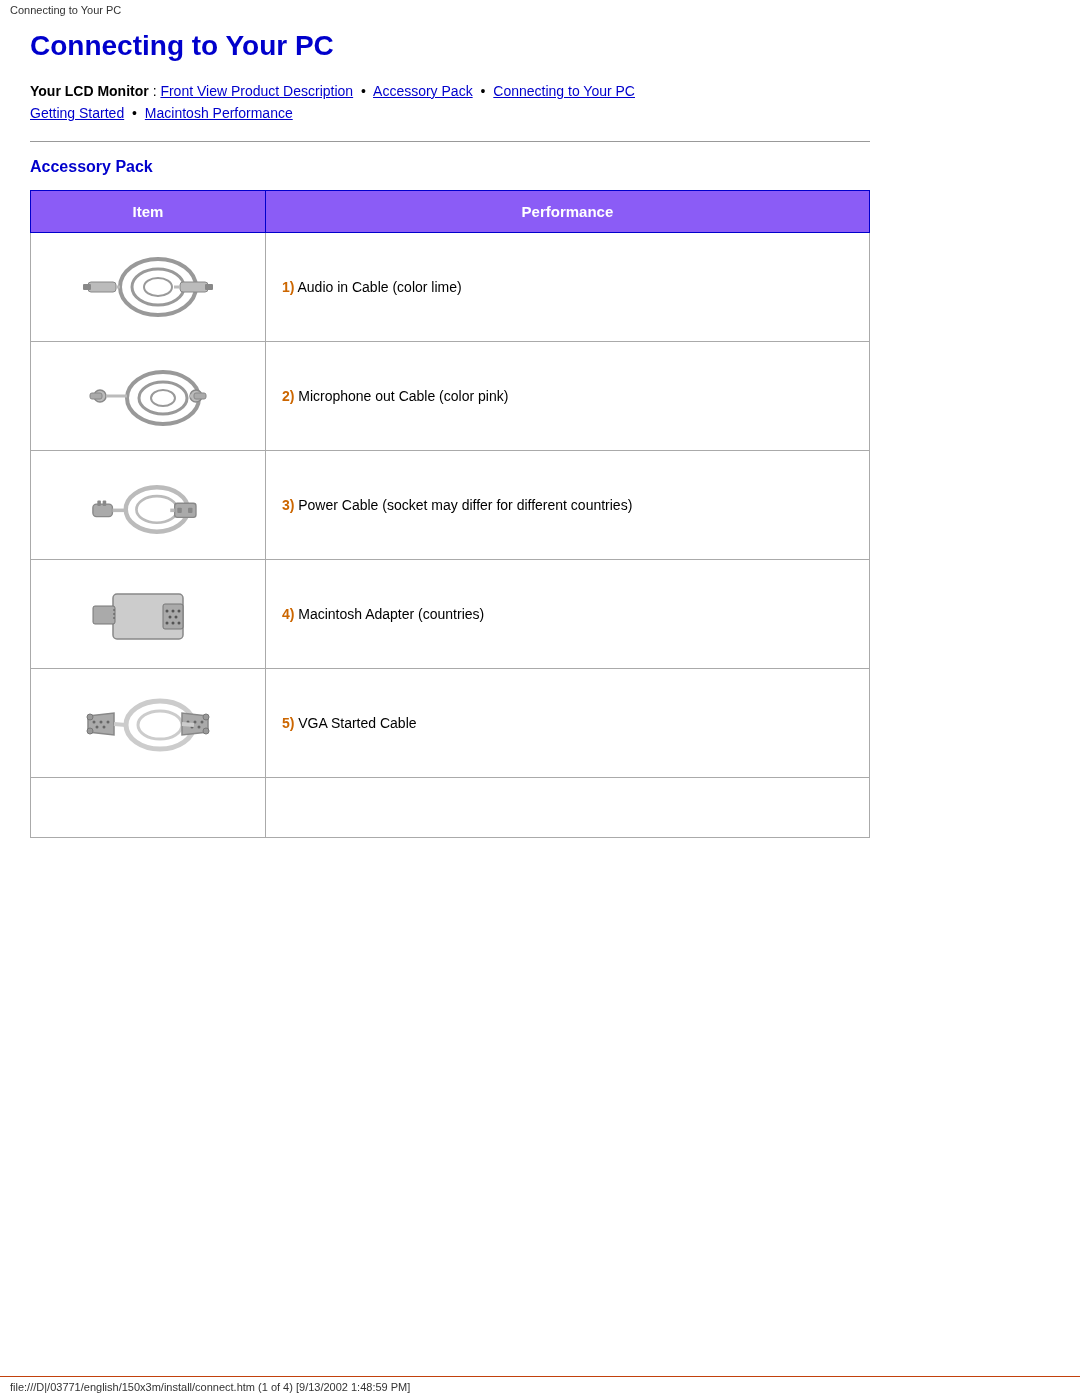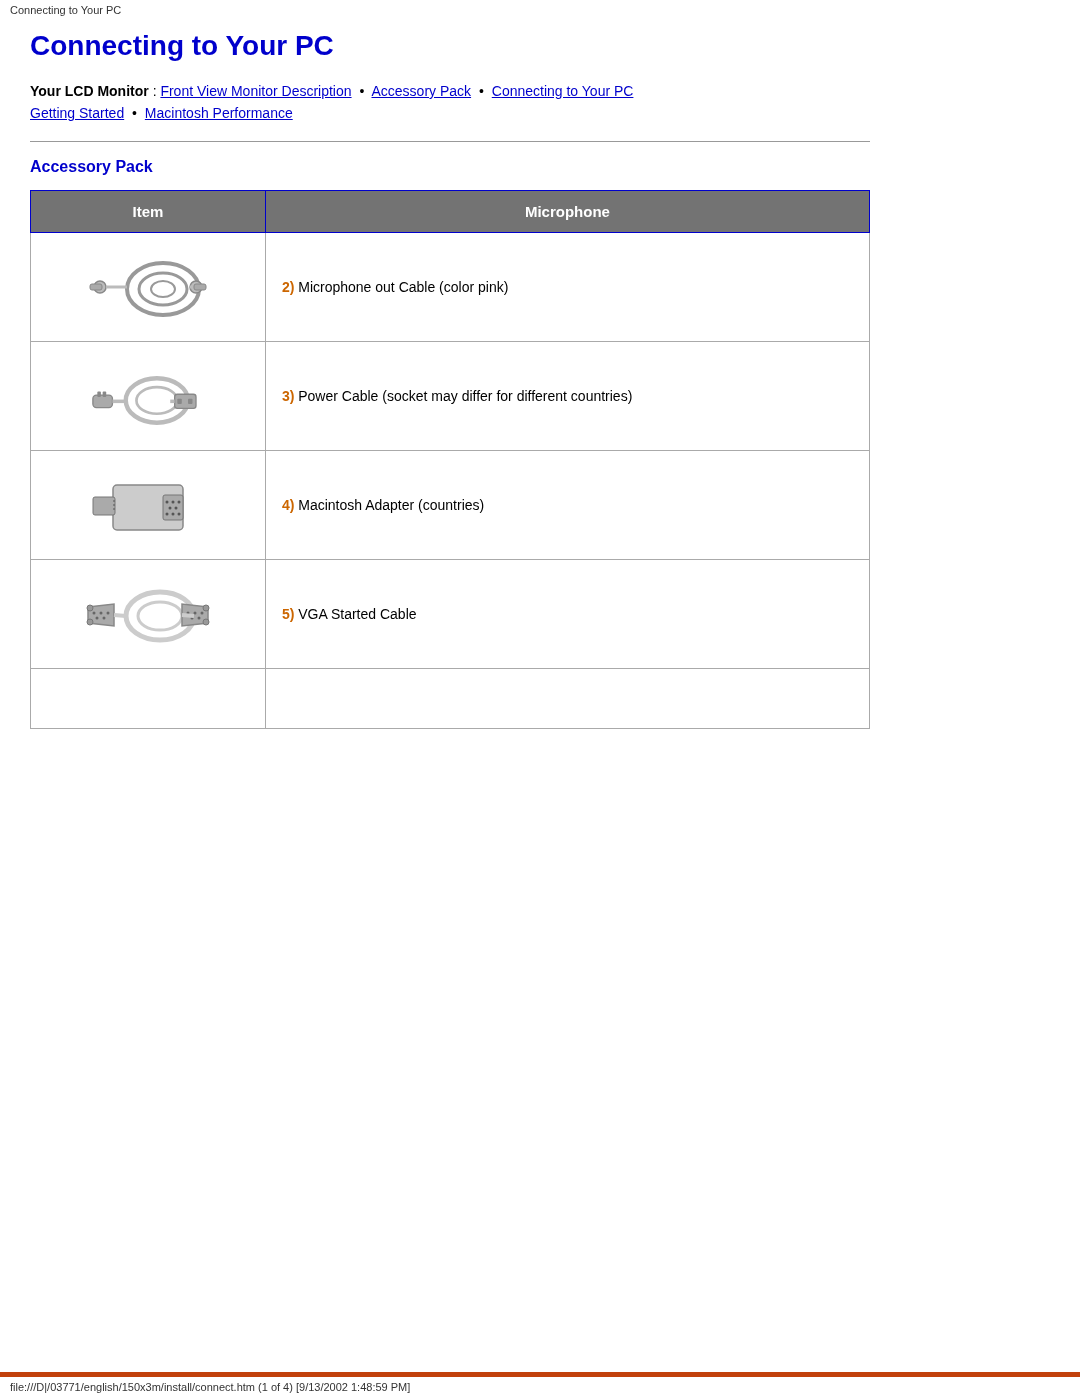--- a/index.html
+++ b/index.html
@@ -57,21 +57,21 @@
     #unpack-text {
       font-size: 14px;
       margin-bottom: 14px;
     }
     #accessory-table {
       border-collapse: collapse;
       width: 100%;
       border: 1px solid #888;
     }
     #accessory-table th {
-      background-color: #737373;
+      background-color: #8b5cf6;
       color: #fff;
       font-weight: bold;
       font-size: 15px;
       padding: 12px 16px;
       border: 1px solid #0000cc;
     }
     #accessory-table td {
       border: 1px solid #aaa;
       padding: 14px 16px;
       vertical-align: middle;
@@ -92,66 +92,89 @@
     }
     #footer-bar {
       position: fixed;
       bottom: 0;
       left: 0;
       width: 100%;
       background: #fff;
       font-size: 11px;
       color: #333;
       padding: 4px 10px;
-      border-top: 5px solid #c2410c;
+      border-top: 1px solid #c2410c;
     }
     .num-1 { color: #cc6600; font-weight: bold; }
     .num-2 { color: #cc6600; font-weight: bold; }
     .num-3 { color: #cc6600; font-weight: bold; }
     .num-4 { color: #cc6600; font-weight: bold; }
     .num-5 { color: #cc6600; font-weight: bold; }
   </style>
 </head>
 <body>
 
 <div id="title-bar">
   <span>Connecting to Your PC</span>
 </div>
 
 <div id="main-content">
   <h1 id="page-title">Connecting to Your PC</h1>
 
   <div id="nav-section">
     <strong>Your LCD Monitor</strong>
     <span> : </span>
-    <a href="#">Front View Monitor Description</a>
+    <a href="#">Front View Product Description</a>
     <span class="bullet">•</span>
     <a href="#">Accessory Pack</a>
     <span class="bullet">•</span>
     <a href="#">Connecting to Your PC</a>
     <br>
     <a href="#">Getting Started</a>
     <span class="bullet">•</span>
     <a href="#">Macintosh Performance</a>
   </div>
 
   <hr class="divider">
 
   <h2 id="section-title">Accessory Pack</h2>
 
 
   <table id="accessory-table">
     <thead>
       <tr>
         <th>Item</th>
-        <th>Microphone</th>
+        <th>Performance</th>
       </tr>
     </thead>
     <tbody>
 
+      <tr>
+        <td class="item-cell">
+          <svg class="cable-img" viewBox="0 0 140 80" xmlns="http://www.w3.org/2000/svg">
+
+            <ellipse cx="80" cy="40" rx="38" ry="28" fill="none" stroke="#999" stroke-width="4"></ellipse>
+            <ellipse cx="80" cy="40" rx="26" ry="18" fill="none" stroke="#999" stroke-width="3"></ellipse>
+            <ellipse cx="80" cy="40" rx="14" ry="9" fill="none" stroke="#999" stroke-width="2"></ellipse>
+
+            <rect x="10" y="35" width="28" height="10" rx="3" fill="#bbb" stroke="#888" stroke-width="1"></rect>
+            <rect x="5" y="37" width="8" height="6" rx="1" fill="#888"></rect>
+
+            <line x1="38" y1="40" x2="42" y2="40" stroke="#bbb" stroke-width="3"></line>
+
+            <rect x="102" y="35" width="28" height="10" rx="3" fill="#bbb" stroke="#888" stroke-width="1"></rect>
+            <rect x="127" y="37" width="8" height="6" rx="1" fill="#888"></rect>
+            <line x1="96" y1="40" x2="102" y2="40" stroke="#bbb" stroke-width="3"></line>
+          </svg>
+        </td>
+        <td class="desc-cell">
+          <span class="num-1">1)</span>
+          <span> Audio in Cable (color lime)</span>
+        </td>
+      </tr>
 
       <tr>
         <td class="item-cell">
           <svg class="cable-img" viewBox="0 0 140 80" xmlns="http://www.w3.org/2000/svg">
 
             <ellipse cx="85" cy="42" rx="36" ry="26" fill="none" stroke="#999" stroke-width="4"></ellipse>
             <ellipse cx="85" cy="42" rx="24" ry="16" fill="none" stroke="#999" stroke-width="3"></ellipse>
             <ellipse cx="85" cy="42" rx="12" ry="8" fill="none" stroke="#999" stroke-width="2"></ellipse>
 
             <circle cx="22" cy="40" r="6" fill="#bbb" stroke="#888" stroke-width="1.5"></circle>

